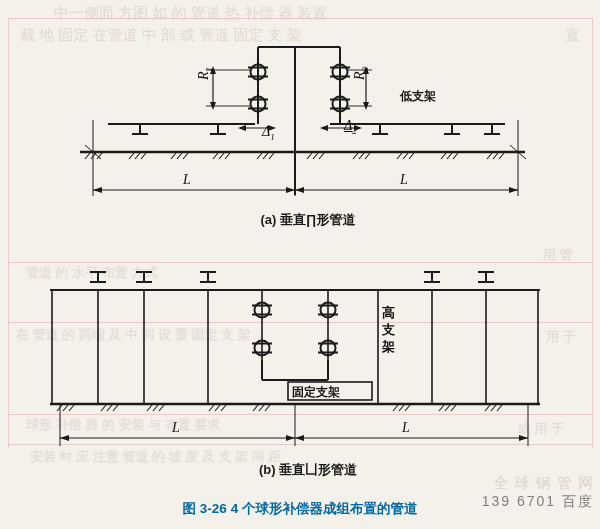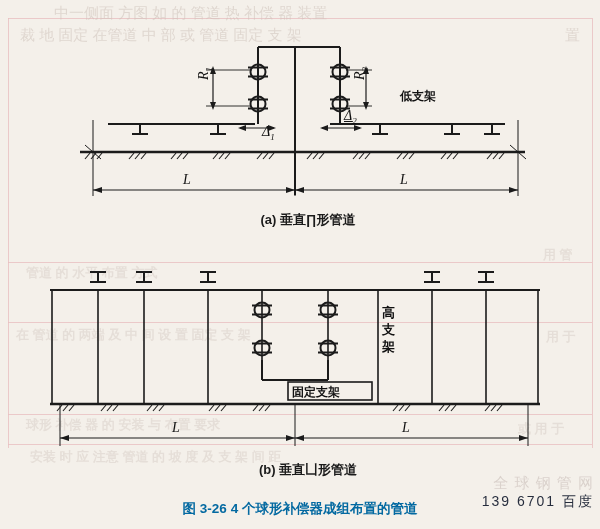--- a/index.html
+++ b/index.html
@@ -61,21 +61,21 @@
     color:#d8cfc9;
     font-size:15px;
     letter-spacing:1px;
     opacity:.9;
     white-space:nowrap;
   }
   .wm2{
     position:absolute;
     right:6px;
     bottom:18px;
-    color:#0f172a;
+    color:#737373;
     font-size:14px;
     letter-spacing:2px;
     opacity:.9;
     white-space:nowrap;
   }
 </style>
 </head>
 <body>
 
 <div class="stage">
@@ -322,21 +322,21 @@
 
   <div class="lbl ital" style="left:196px;top:80px;transform:rotate(-90deg);transform-origin:left top;">
     <span>R</span><sub style="font-size:9px;">1</sub>
   </div>
   <div class="lbl ital" style="left:352px;top:80px;transform:rotate(-90deg);transform-origin:left top;">
     <span>R</span><sub style="font-size:9px;">2</sub>
   </div>
   <div class="lbl ital" style="left:262px;top:124px;">
     <span>Δ</span><sub style="font-size:9px;">1</sub>
   </div>
-  <div class="lbl ital" style="left:344px;top:108px;text-decoration:underline;">
+  <div class="lbl ital" style="left:344px;top:118px;text-decoration:underline;">
     <span>Δ</span><sub style="font-size:9px;">2</sub>
   </div>
   <div class="lbl" style="left:400px;top:88px;font-size:12px;font-weight:bold;">低支架</div>
   <div class="lbl ital" style="left:183px;top:172px;">L</div>
   <div class="lbl ital" style="left:400px;top:172px;">L</div>
   <div class="cap" style="left:0;right:0;top:211px;text-align:center;">(a) 垂直∏形管道</div>
 
   <div class="lbl" style="left:382px;top:304px;font-size:13px;font-weight:bold;line-height:17px;">
     <div>高</div>
     <div>支</div>

